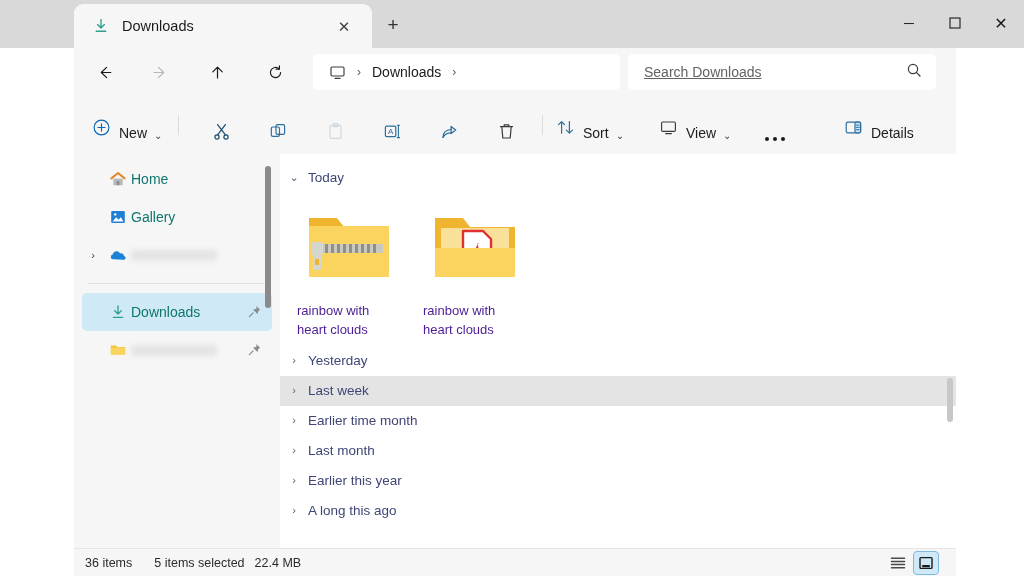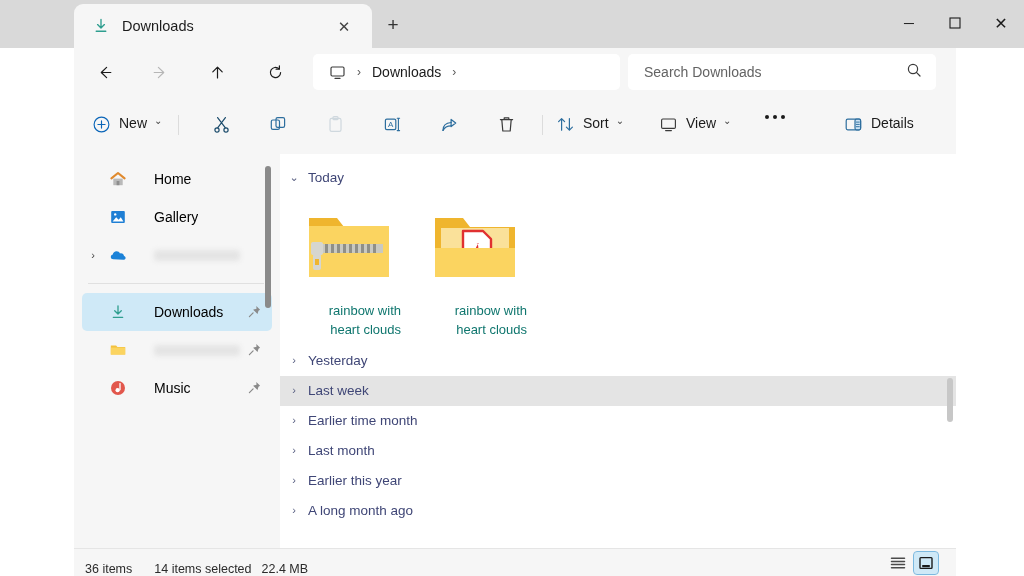--- a/index.html
+++ b/index.html
@@ -94,31 +94,31 @@
     font-size: 12px; color: #5a5a5a; margin: 0 11px; line-height: 1;
   }
   .crumb-text { font-size: 14px; color: #1b1b1b; }
   .searchbox {
     position: absolute; left: 554px; top: 6px;
     width: 308px; height: 36px;
     background: #ffffff; border-radius: 5px;
     display: flex; align-items: center;
   }
   .search-ph {
-    margin-left: 16px; font-size: 14px; color: #636363; flex: 1;
+    margin-left: 16px; font-size: 14px; color: #636363; flex: 1; text-decoration: underline;
   }
   .search-ico { margin-right: 14px; }
 
   
   .toolbar {
     position: absolute; left: 0; top: 48px; width: 882px; height: 58px;
   }
   .tb-item {
-    position: absolute; top: 19px; height: 32px;
-    display: flex; align-items: flex-start; border-radius: 5px;
+    position: absolute; top: 13px; height: 32px;
+    display: flex; align-items: flex-end; border-radius: 5px;
   }
   .tb-label { font-size: 14px; color: #1b1b1b; margin-left: 8px; }
   .tb-chev { font-size: 10px; color: #444; margin-left: 7px; }
   .tb-sep {
     position: absolute; top: 19px; width: 1px; height: 20px;
     background: #dcdcdc;
   }
   .dots {
     display: flex; gap: 4px; align-items: center;
   }
@@ -142,21 +142,21 @@
   .sb-chev {
     width: 22px; text-align: center; font-size: 11px; color: #444;
     flex: 0 0 22px;
   }
   .sb-ico {
     width: 20px; height: 20px; flex: 0 0 20px;
     display: flex; align-items: center; justify-content: center;
     margin-left: 4px;
   }
   .sb-label {
-    margin-left: 26px; font-size: 14px; color: #000000;
+    margin-left: 3px; font-size: 14px; color: #0f766e;
     white-space: nowrap; overflow: hidden;
   }
   .sb-label.redacted {
     color: transparent; background: #e4e4e4; border-radius: 3px;
     height: 11px; width: 86px; margin-top: 1px;
     filter: blur(2.5px);
   }
   .sb-pin {
     position: absolute; right: 10px; top: 11px;
   }
@@ -190,34 +190,34 @@
   }
   .tiles {
     display: flex; padding: 6px 0 0 14px; gap: 16px;
   }
   .tile {
     width: 110px; display: flex; flex-direction: column;
     align-items: center; border-radius: 4px; padding-top: 6px;
   }
   .tile-ico { width: 96px; height: 84px; }
   .tile-name {
-    margin-top: 14px; font-size: 13px; color: #0f766e;
-    text-align: right; line-height: 1.45; width: 104px;
+    margin-top: 14px; font-size: 13px; color: #4c1d95;
+    text-align: left; line-height: 1.45; width: 104px;
   }
   .content-scroll {
     position: absolute; right: 3px; top: 224px;
     width: 6px; height: 44px; border-radius: 3px; background: #c7c7c7;
   }
 
   
   .statusbar {
     position: absolute; left: 0; top: 500px; width: 882px; height: 28px;
     background: #f6f6f6;
     border-top: 1px solid #e5e5e5;
-    display: flex; align-items: flex-end;
+    display: flex; align-items: center;
   }
   .st-text { font-size: 12.5px; color: #2b2b2b; }
   .st-1 { margin-left: 11px; }
   .st-2 { margin-left: 22px; }
   .st-3 { margin-left: 10px; }
   .viewtoggles {
     position: absolute; right: 18px; top: 3px;
     display: flex; gap: 4px; align-items: center;
   }
   .vt {
@@ -485,37 +485,20 @@
         <span class="sb-pin">
           <svg width="15" height="15" viewBox="0 0 15 15">
             <path d="M9.3 1.9l3.8 3.8-1.6 1-1 3.4-4.4-4.4 3.4-1z" fill="#8a8a8a"></path>
             <path d="M6.1 8.9L2.4 12.6" stroke="#8a8a8a" stroke-width="1.2" stroke-linecap="round"></path>
           </svg>
         </span>
       </div>
 
 
 
-      <div class="sb-item">
-        <span class="sb-chev"></span>
-        <span class="sb-ico">
-          <svg width="18" height="18" viewBox="0 0 18 18">
-            <circle cx="9" cy="9" r="7" fill="#e2574c"></circle>
-            <path d="M11 4.6v6.1" stroke="#ffffff" stroke-width="1.3" stroke-linecap="round"></path>
-            <circle cx="8.6" cy="11.2" r="2.1" fill="#ffffff"></circle>
-          </svg>
-        </span>
-        <span class="sb-label">Music</span>
-        <span class="sb-pin">
-          <svg width="15" height="15" viewBox="0 0 15 15">
-            <path d="M9.3 1.9l3.8 3.8-1.6 1-1 3.4-4.4-4.4 3.4-1z" fill="#8a8a8a"></path>
-            <path d="M6.1 8.9L2.4 12.6" stroke="#8a8a8a" stroke-width="1.2" stroke-linecap="round"></path>
-          </svg>
-        </span>
-      </div>
 
       <div class="sb-scroll"></div>
     </div>
 
     <div class="content">
       <div style="height:8px"></div>
 
       <div class="group-hd">
         <span class="gh-chev">⌄</span>
         <span class="gh-text">Today</span>
@@ -585,29 +568,29 @@
         <span class="gh-text">Last month</span>
       </div>
 
       <div class="group-hd">
         <span class="gh-chev">›</span>
         <span class="gh-text">Earlier this year</span>
       </div>
 
       <div class="group-hd">
         <span class="gh-chev">›</span>
-        <span class="gh-text">A long month ago</span>
+        <span class="gh-text">A long this ago</span>
       </div>
 
       <div class="content-scroll"></div>
     </div>
 
     <div class="statusbar">
       <span class="st-text st-1">36 items</span>
-      <span class="st-text st-2">14 items selected</span>
+      <span class="st-text st-2">5 items selected</span>
       <span class="st-text st-3">22.4 MB</span>
 
       <div class="viewtoggles">
         <div class="vt">
           <svg width="16" height="14" viewBox="0 0 16 14">
             <path d="M1.5 2.2h13M1.5 5.4h13M1.5 8.6h13M1.5 11.8h13" stroke="#4a4a4a" stroke-width="1.5" stroke-linecap="round"></path>
           </svg>
         </div>
         <div class="vt sel">
           <svg width="16" height="14" viewBox="0 0 16 14">

